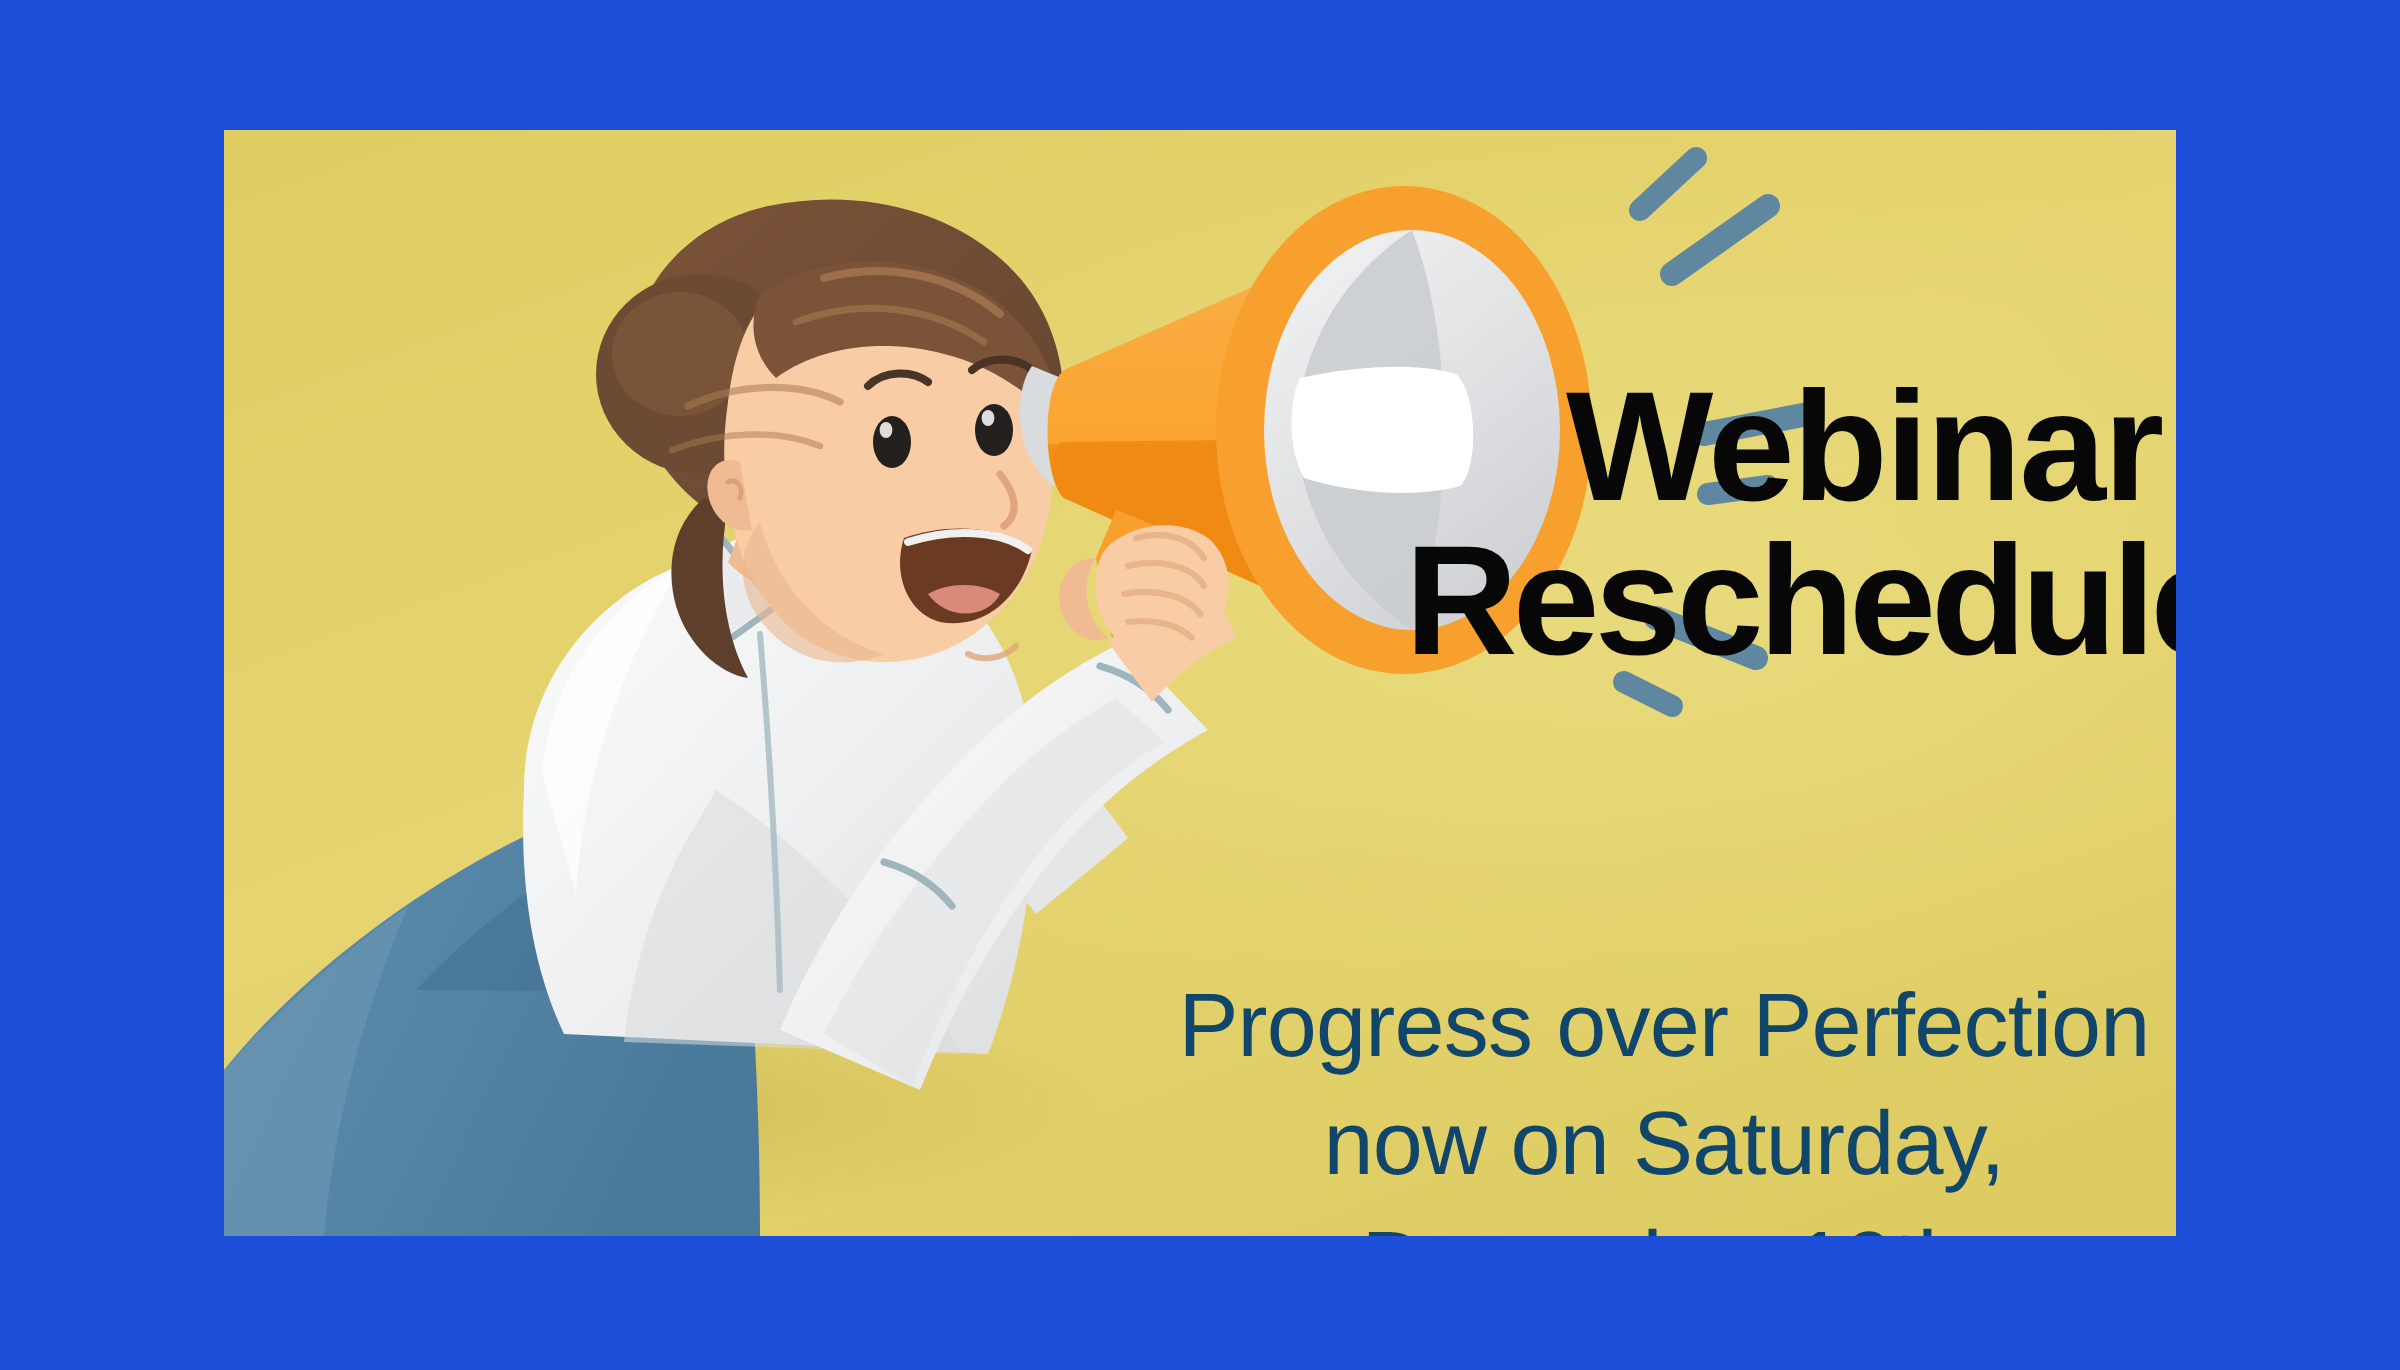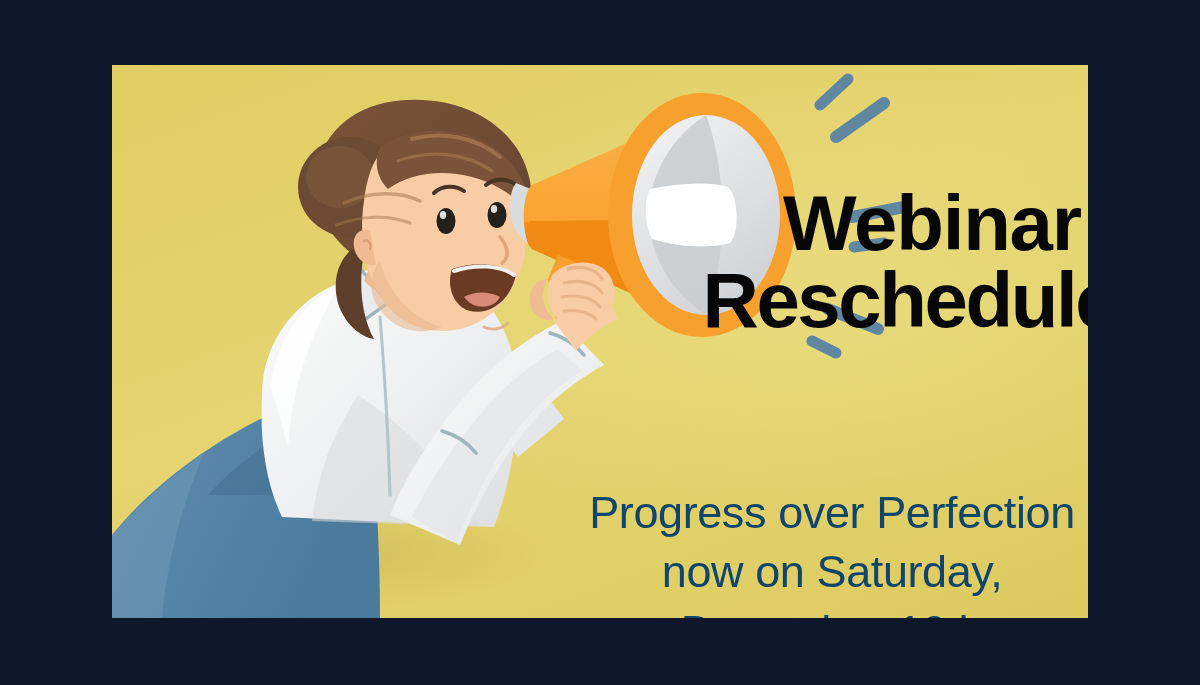--- a/index.html
+++ b/index.html
@@ -11,21 +11,21 @@
     width: 1200px;
     height: 685px;
     font-family: "Liberation Sans", sans-serif;
     overflow: hidden;
   }
 
   #slide {
     position: relative;
     width: 1200px;
     height: 685px;
-    background: #0f172a;
+    background: #1d4ed8;
   }
 
   
   #panel {
     position: absolute;
     left: 112px;
     top: 65px;
     width: 976px;
     height: 553px;
     background: #e3d269;

